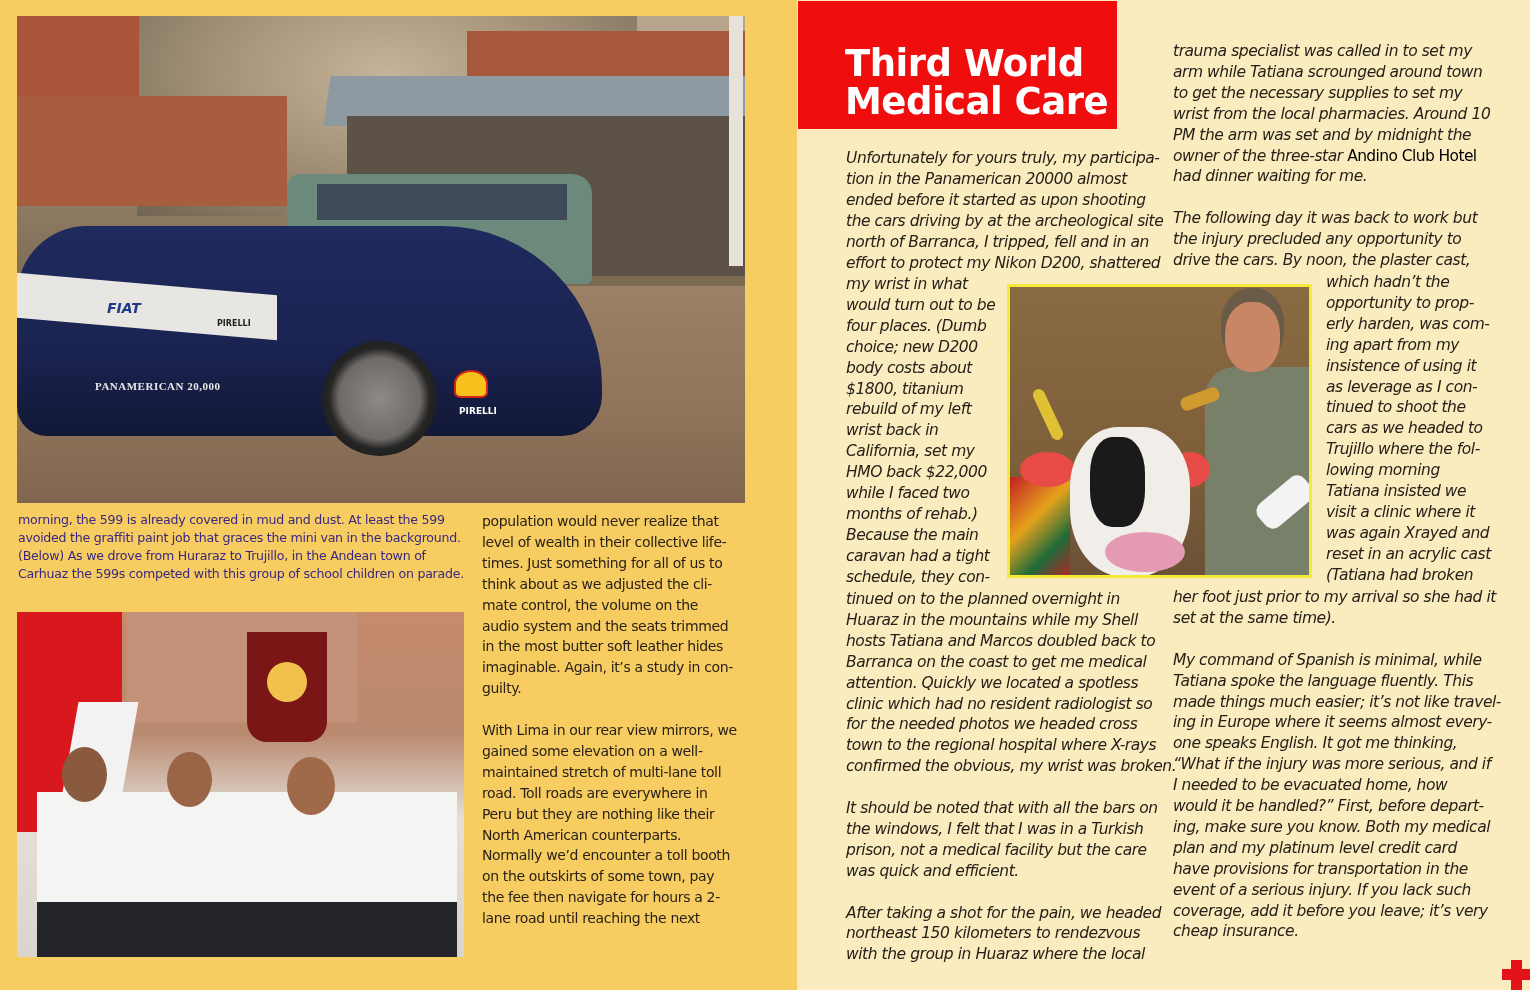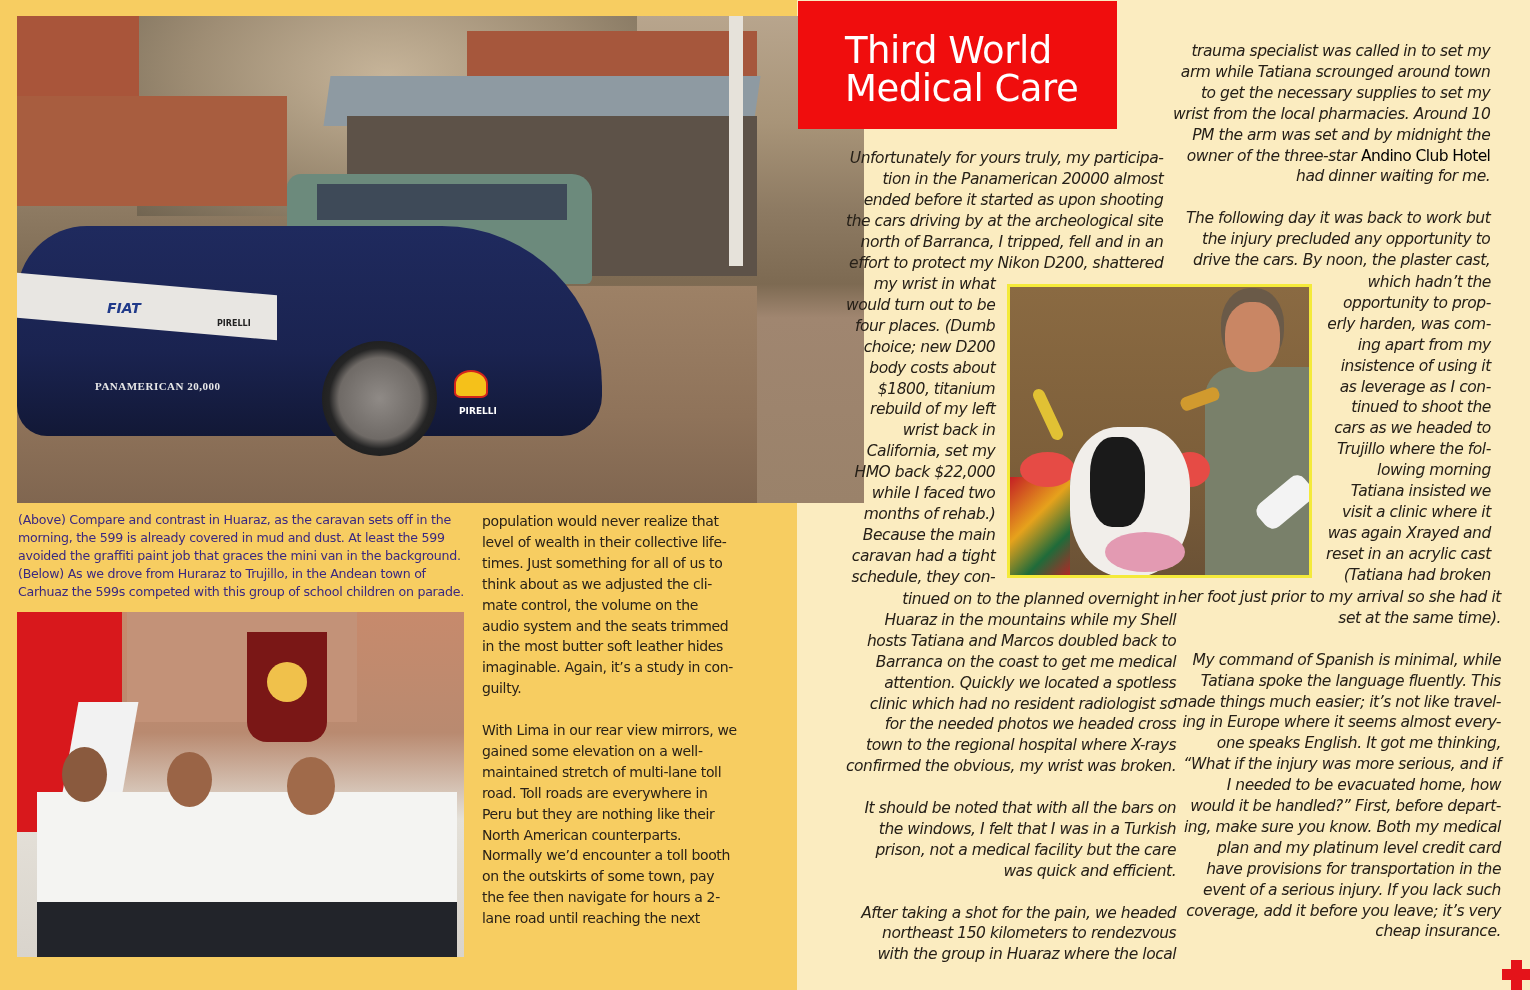--- a/index.html
+++ b/index.html
@@ -4,21 +4,21 @@
 <style>
   * { box-sizing: border-box; margin: 0; padding: 0; }
   html, body { width: 1530px; height: 990px; overflow: hidden; }
   body { position: relative; font-family: "DejaVu Sans", sans-serif; background: #f6cf63; }
 
   .page-left { position: absolute; left: 0; top: 0; width: 797px; height: 990px; background: #f7cd61; }
   .page-right { position: absolute; left: 797px; top: 0; width: 733px; height: 990px; background: #fbecc0; }
 
   
   .photo { position: absolute; overflow: hidden; }
-  .photo-car { left: 17px; top: 16px; width: 847px; height: 487px;
+  .photo-car { left: 17px; top: 16px; width: 728px; height: 487px;
     background:
       linear-gradient(180deg, rgba(0,0,0,0) 0%, rgba(0,0,0,0) 100%),
       linear-gradient(180deg, #b8a58d 0%, #a89478 22%, #8d7a62 40%, #7d6a52 55%, #a08670 62%, #9a826a 100%); }
   .car-mountain { position: absolute; left: 120px; top: 0; width: 500px; height: 200px;
     background: radial-gradient(ellipse at 50% 30%, #c9b79c 0%, #9c8b72 55%, #6e624f 100%); opacity: .9; }
   .car-building-l { position: absolute; left: 0; top: 0; width: 122px; height: 125px; background: #a9553a; }
   .car-building-l2 { position: absolute; left: 0; top: 80px; width: 270px; height: 110px; background: #a85d3f; }
   .car-building-r { position: absolute; left: 450px; top: 15px; width: 290px; height: 45px; background: #a6573c; }
   .car-roof { position: absolute; left: 310px; top: 60px; width: 430px; height: 50px; background: #8e9aa2; transform: skewX(-8deg); }
   .car-house { position: absolute; left: 330px; top: 100px; width: 410px; height: 160px; background: #5d5248; }
@@ -65,23 +65,23 @@
   
   .caption { position: absolute; left: 18px; top: 511px; width: 462px; font-size: 12.6px; line-height: 18px; color: #3a2880; font-family: "DejaVu Sans", sans-serif; letter-spacing: -0.25px; }
   .caption p { white-space: nowrap; }
 
   .body-col { position: absolute; font-size: 14px; line-height: 20.9px; color: #2a2218; letter-spacing: -0.35px; font-family: "DejaVu Sans", sans-serif; }
   .body-col p { white-space: nowrap; }
   .col-mid { left: 482px; top: 511px; width: 300px; }
   .col-mid .gap { height: 20.9px; }
 
   .title-box { position: absolute; left: 798px; top: 1px; width: 319px; height: 128px; background: #f00d0d; }
-  .title { position: absolute; left: 845px; top: 32px; font-family: "DejaVu Sans", sans-serif; font-weight: normal; font-size: 37px; line-height: 38px; color: #ffffff; letter-spacing: -0.5px; }
-
-  .ital { font-style: italic; font-size: 15.5px; line-height: 20.9px; color: #262018; letter-spacing: -0.45px; font-family: "DejaVu Sans", sans-serif; position: absolute; text-align: right; }
+  .title { position: absolute; left: 845px; top: 45px; font-family: "DejaVu Sans", sans-serif; font-weight: bold; font-size: 37px; line-height: 38px; color: #ffffff; letter-spacing: -0.5px; }
+
+  .ital { font-style: italic; font-size: 15.5px; line-height: 20.9px; color: #262018; letter-spacing: -0.45px; font-family: "DejaVu Sans", sans-serif; position: absolute; }
   .ital p { white-space: nowrap; }
   .ital .gap { height: 20.9px; }
   .col-r1 { left: 846px; top: 148px; }
   .col-r1-narrow { left: 846px; top: 274px; }
   .col-r1-wide { left: 846px; top: 589px; }
   .col-r2-top { left: 1173px; top: 41px; }
   .col-r2-narrow { left: 1326px; top: 272px; }
   .col-r2-wide { left: 1173px; top: 587px; }
   .hotel { font-style: normal; font-weight: normal; color: #000; letter-spacing: -0.6px; }
 
@@ -110,21 +110,20 @@
   <div class="car-stripe"></div>
   <div class="car-fiat">FIAT</div>
   <div class="car-pirelli2">PIRELLI</div>
   <div class="car-logo-text">PANAMERICAN 20,000</div>
   <div class="car-wheel"></div>
   <div class="car-shell"></div>
   <div class="car-pirelli">PIRELLI</div>
 </div>
 
 <div class="caption">
-  <p>(Above) Compare and contrast in Huaraz, as the caravan sets off in the</p>
   <p>morning, the 599 is already covered in mud and dust. At least the 599</p>
   <p>avoided the graffiti paint job that graces the mini van in the background.</p>
   <p>(Below) As we drove from Huraraz to Trujillo, in the Andean town of</p>
   <p>Carhuaz the 599s competed with this group of school children on parade.</p>
 </div>
 
 <div class="photo photo-parade">
   <div class="p-wall"></div>
   <div class="p-flag"></div>
   <div class="p-flag-white"></div>

